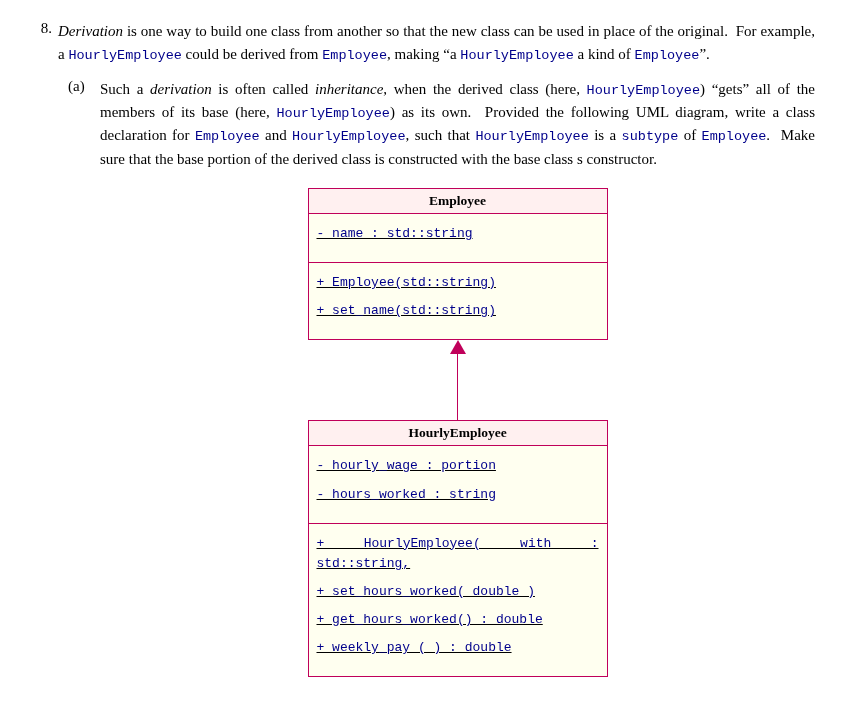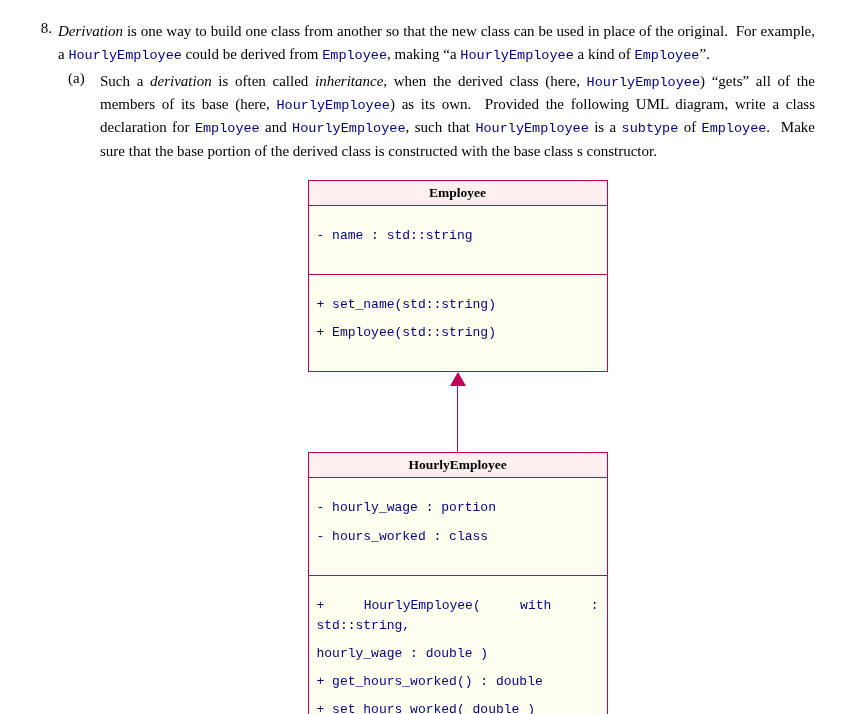--- a/index.html
+++ b/index.html
@@ -25,21 +25,21 @@
       min-width: 22px;
       text-align: right;
       font-size: 15px;
     }
     .item-8-content {
       flex: 1;
     }
     .item-8-content p {
       text-align: justify;
       line-height: 1.5;
-      margin-bottom: 4px;
+      margin-bottom: 12px;
     }
     .sub-item-a {
       display: flex;
       gap: 6px;
       margin-left: 10px;
       margin-top: 4px;
     }
     .sub-item-a-label {
       min-width: 26px;
       font-size: 15px;
@@ -82,21 +82,22 @@
     .uml-title {
       background: #fff0f0;
       border-bottom: 1.5px solid #c0005a;
       text-align: center;
       font-weight: bold;
       padding: 4px 6px;
       font-family: "Times New Roman", Times, serif;
     }
     .uml-section {
       border-bottom: 1.5px solid #c0005a;
-      padding: 20px 8px;
+      padding: 10px 8px;
+      text-decoration: underline;
     }
     .uml-section:last-child {
       border-bottom: none;
     }
     .uml-section p {
       line-height: 1.55;
       font-family: "Courier New", Courier, monospace;
       font-size: 13px;
       color: #00008b;
     }
@@ -142,41 +143,40 @@
 
           <div class="diagram-container">
             <div class="diagram-inner">
 
               <div class="uml-box">
                 <div class="uml-title">Employee</div>
                 <div class="uml-section">
                   <p>- name : std::string</p>
                 </div>
                 <div class="uml-section">
+                  <p>+ Employee(std::string)</p>
                   <p>+ set_name(std::string)</p>
-                  <p>+ Employee(std::string)</p>
                 </div>
               </div>
 
               <div class="arrow-container">
                 <div class="arrow-triangle"></div>
                 <div class="arrow-line"></div>
               </div>
 
               <div class="uml-box">
                 <div class="uml-title">HourlyEmployee</div>
                 <div class="uml-section">
                   <p>- hourly_wage : portion</p>
-                  <p>- hours_worked : class</p>
+                  <p>- hours_worked : string</p>
                 </div>
                 <div class="uml-section">
                   <p>+ HourlyEmployee( with : std::string,</p>
-                  <p>hourly_wage : double )</p>
+                  <p>+ set_hours_worked( double )</p>
                   <p>+ get_hours_worked() : double</p>
-                  <p>+ set_hours_worked( double )</p>
                   <p>+ weekly_pay ( ) : double</p>
                 </div>
               </div>
 
             </div>
           </div>
 
         </div>
       </div>
 

